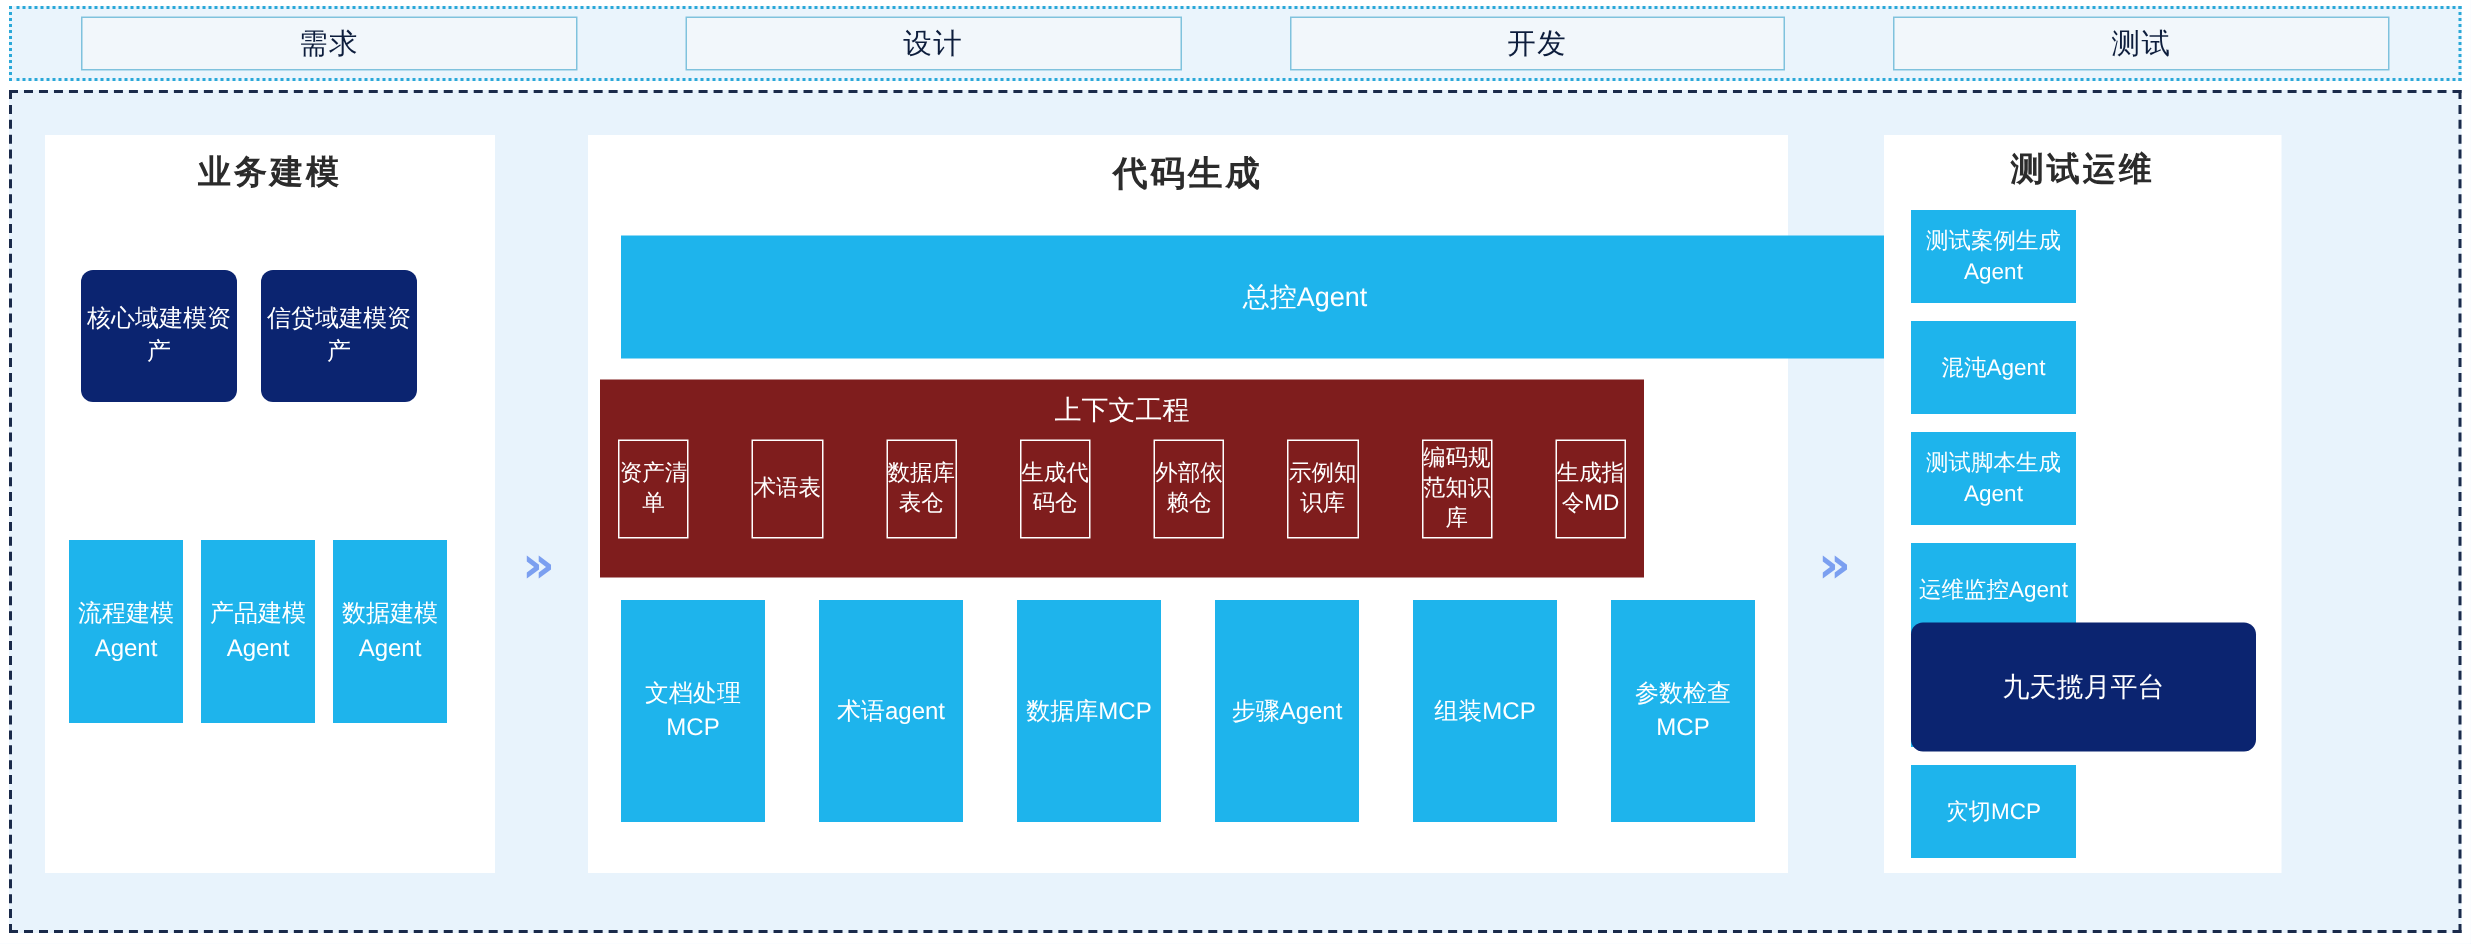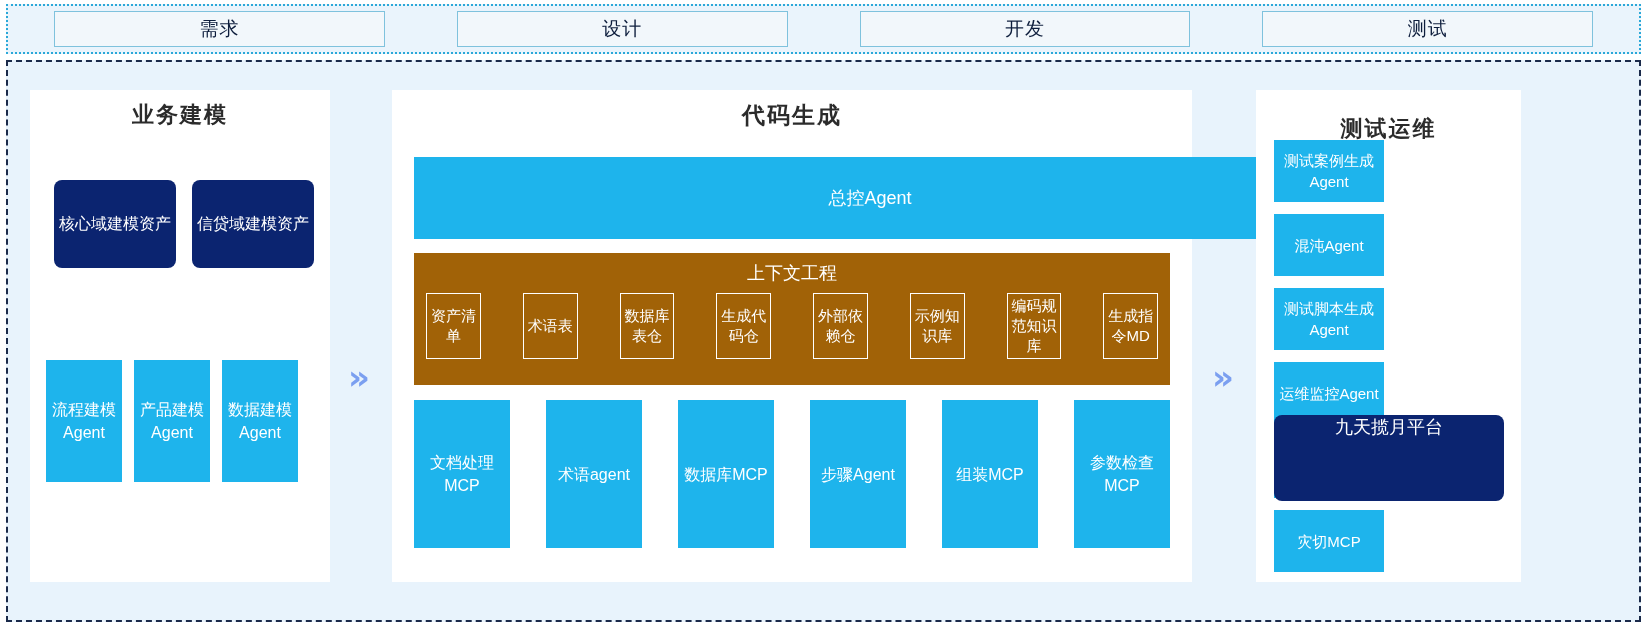--- a/index.html
+++ b/index.html
@@ -59,21 +59,21 @@
   }
 
   
   #panel-left { left: 22px; top: 28px; width: 300px; height: 492px; }
   #panel-left .panel-title { margin-top: 10px; }
   .asset-row {
     position: absolute; left: 24px; top: 90px;
     display: flex; gap: 16px;
   }
   .asset-box {
-    width: 122px; height: 88px;
+    width: 104px; height: 88px;
     background: #0b2470;
     border-radius: 8px;
     color: #ffffff;
     font-size: 16px;
     line-height: 22px;
     display: flex; align-items: center; justify-content: center;
     text-align: center;
   }
   .model-agent-row {
     position: absolute; left: 16px; top: 270px;
@@ -107,23 +107,23 @@
 
   .ctrl-agent {
     position: absolute; left: 22px; top: 67px;
     width: 912px; height: 82px;
     background: #1eb4ec;
     color: #ffffff; font-size: 18px;
     display: flex; align-items: center; justify-content: center;
   }
 
   .context-block {
-    position: absolute; left: 22px; top: 163px;
-    width: 756px; height: 132px;
-    background: #a16207;
+    position: absolute; left: 8px; top: 163px;
+    width: 696px; height: 132px;
+    background: #7f1d1d;
     padding-top: 8px;
   }
   .context-title {
     text-align: center; color: #ffffff; font-size: 18px;
     margin-bottom: 8px;
   }
   .context-items {
     display: flex; justify-content: space-between;
     padding: 0 12px;
     gap: 42px;
@@ -144,42 +144,42 @@
   .mcp-item {
     width: 96px; height: 148px;
     background: #1eb4ec;
     color: #ffffff; font-size: 16px; line-height: 23px;
     display: flex; align-items: center; justify-content: center;
     text-align: center;
   }
 
   
   #panel-right { left: 1248px; top: 28px; width: 265px; height: 492px; }
-  #panel-right .panel-title { margin-top: 24px; }
+  #panel-right .panel-title { margin-top: 8px; }
   .test-grid {
     position: absolute; left: 18px; top: 50px;
     width: 230px;
     display: flex; flex-wrap: wrap;
     gap: 12px 10px;
     flex-direction: column;
   }
   .test-box {
     width: 110px; height: 62px;
     background: #1eb4ec;
     color: #ffffff; font-size: 15px; line-height: 21px;
     display: flex; align-items: center; justify-content: center;
     text-align: center;
   }
   .platform-box {
     position: absolute; left: 18px; top: 325px;
     width: 230px; height: 86px;
     background: #0b2470;
     border-radius: 8px;
     color: #ffffff; font-size: 18px;
-    display: flex; align-items: flex-start; justify-content: center;
+    display: flex; align-items: center; justify-content: center;
   }
 </style>
 </head>
 <body>
 
 <div id="root">
 
   <div class="phase-strip">
     <div class="phase-box">
         <span>需求</span>

